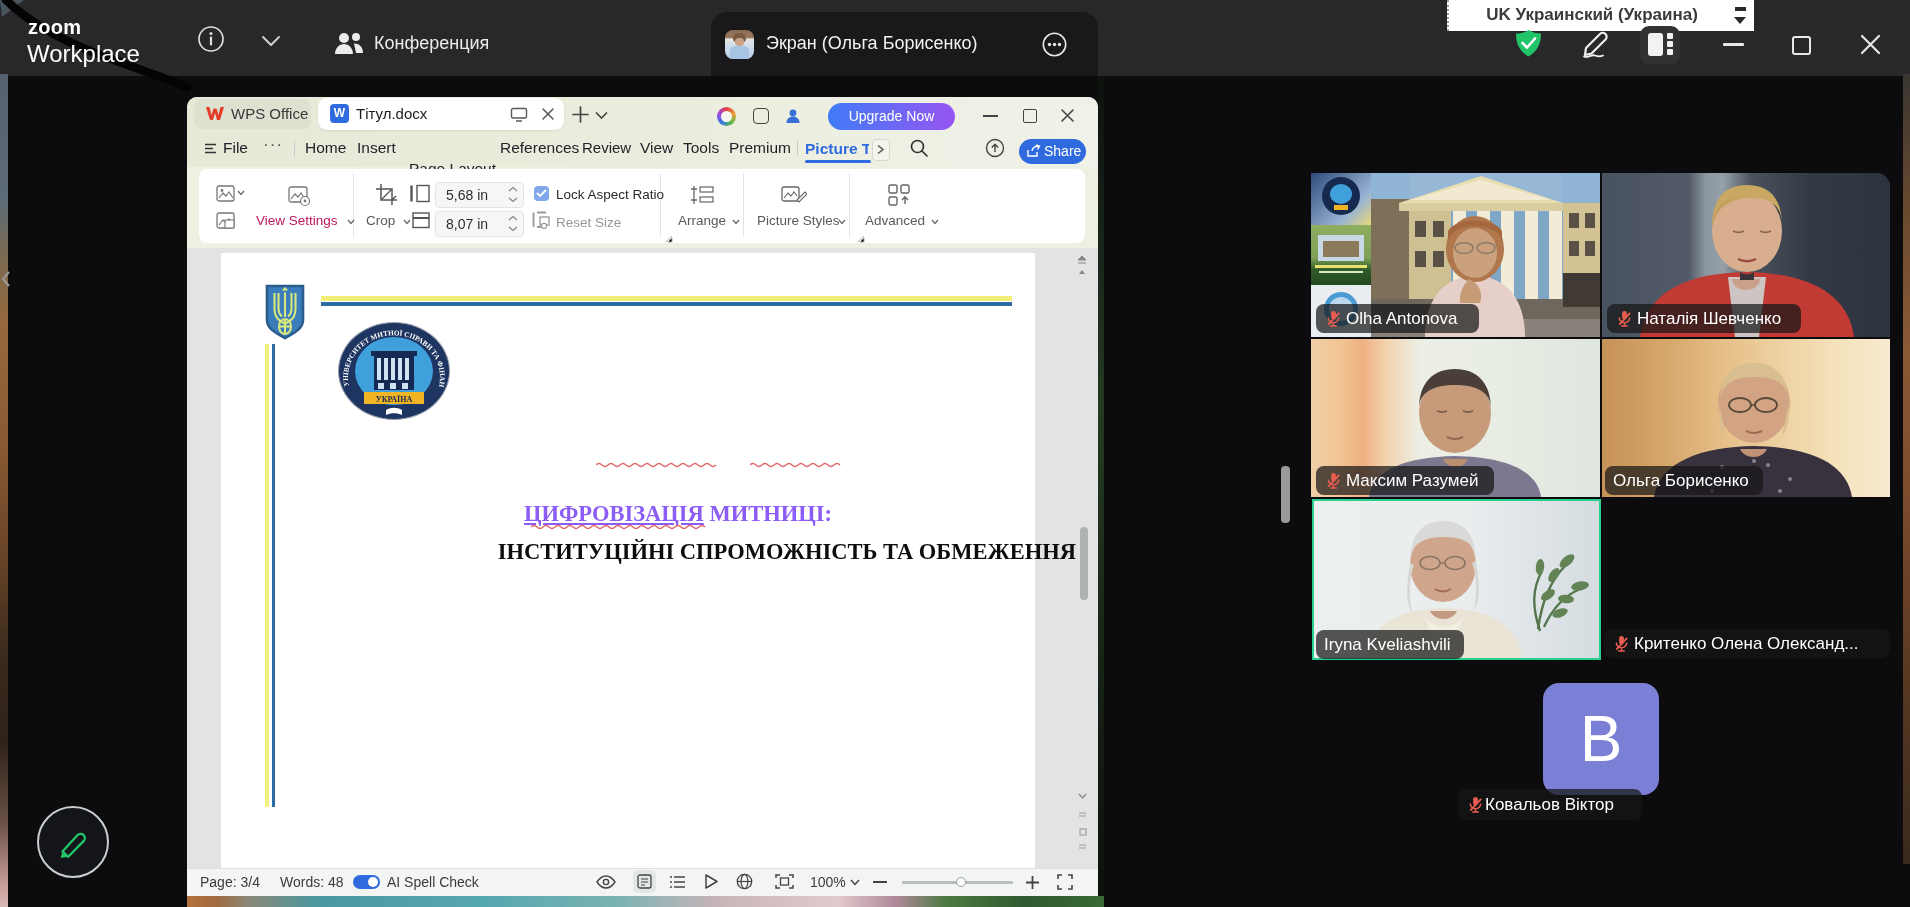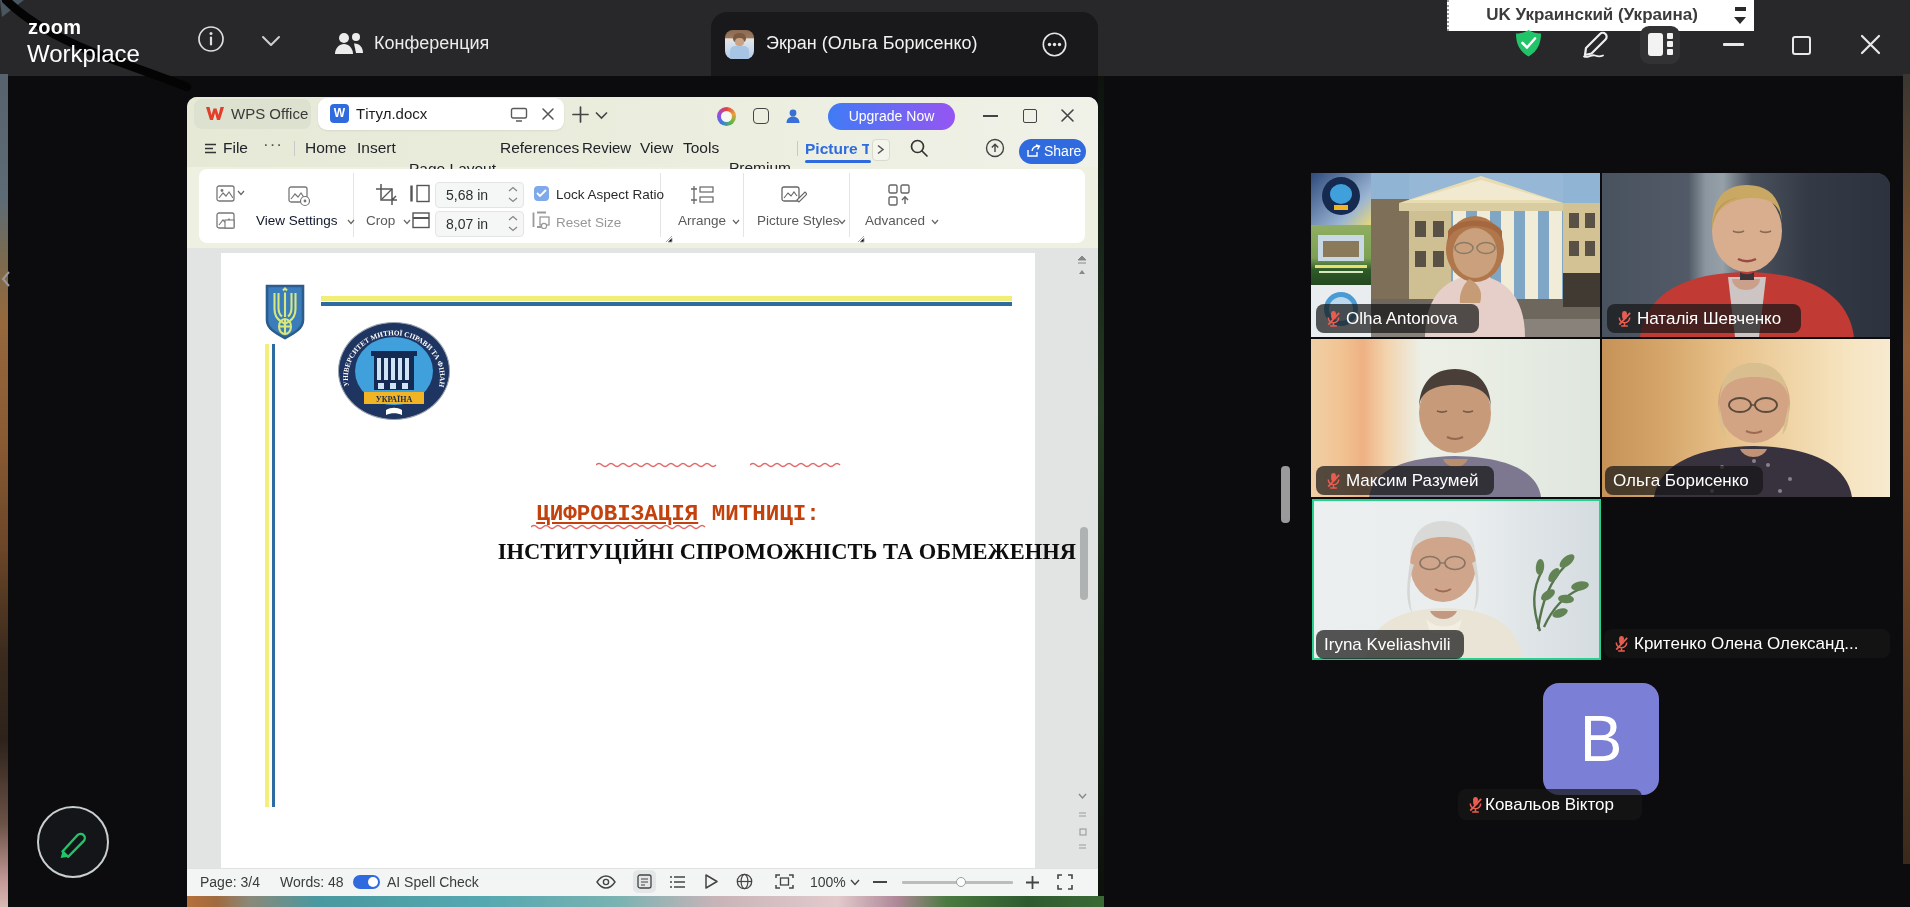--- a/index.html
+++ b/index.html
@@ -129,21 +129,21 @@
   <div class="abs" style="left:36px;top:42px;font-size:15.5px;color:#20242a;">File</div>
   <div class="abs" style="left:76px;top:38px;font-size:17px;color:#555;letter-spacing:1px;">···</div>
   <div class="abs" style="left:107px;top:44px;width:1px;height:15px;background:#c9c9c9;"></div>
   <div class="abs" style="left:118px;top:42px;font-size:15.5px;color:#20242a;">Home</div>
   <div class="abs" style="left:170px;top:42px;font-size:15.5px;color:#20242a;">Insert</div>
   <div class="abs" style="left:222px;top:42px;font-size:15.5px;color:#20242a;margin-top:21px;">Page Layout</div>
   <div class="abs" style="left:313px;top:42px;font-size:15.5px;color:#20242a;">References</div>
   <div class="abs" style="left:395px;top:42px;font-size:15px;color:#20242a;">Review</div>
   <div class="abs" style="left:453px;top:42px;font-size:15.5px;color:#20242a;">View</div>
   <div class="abs" style="left:496px;top:42px;font-size:15.5px;color:#20242a;">Tools</div>
-  <div class="abs" style="left:542px;top:42px;font-size:15.5px;color:#20242a;margin-top:20px;">Premium</div>
+  <div class="abs" style="left:542px;top:42px;font-size:15.5px;color:#20242a;">Premium</div>
   <div class="abs" style="left:610px;top:44px;width:1px;height:15px;background:#c9c9c9;"></div>
   <div class="abs" style="left:618px;top:43px;width:64px;overflow:hidden;white-space:nowrap;font-size:15.5px;font-weight:700;color:#2f6bdf;">Picture To</div>
   <div class="abs" style="left:618px;top:63px;width:66px;height:3px;background:#2f6bdf;border-radius:2px;"></div>
   <div class="abs" style="left:685px;top:42px;width:16px;height:20px;border:1px solid #d8dbcc;border-radius:4px;background:#f4f5ec;"></div>
   <svg class="abs" style="left:689px;top:47px;" width="9" height="11">
         <polyline points="2,1.5 7,5.5 2,9.5" stroke="#555" stroke-width="1.5" fill="none"></polyline>
       </svg>
   <svg class="abs" style="left:722px;top:41px;" width="20" height="20">
         <circle cx="8.5" cy="8.5" r="6" stroke="#333" stroke-width="1.7" fill="none"></circle>
         <path d="M13,13 L18,18" stroke="#333" stroke-width="1.7" stroke-linecap="round"></path>
@@ -176,21 +176,21 @@
         <rect x="1" y="1" width="18" height="15" rx="2" stroke="#777" stroke-width="1.3" fill="none"></rect>
         <path d="M3,13 l4,-5 l3,3 l3,-4 l4,6" stroke="#777" stroke-width="1.2" fill="none"></path>
         <circle cx="17" cy="15" r="4.5" fill="#fff" stroke="#777" stroke-width="1.2"></circle>
         <circle cx="17" cy="15" r="1.4" fill="#777"></circle>
       </svg>
   <svg class="abs" style="left:29px;top:115px;" width="19" height="17">
         <rect x="1" y="1" width="17" height="15" rx="2" stroke="#777" stroke-width="1.3" fill="none"></rect>
         <path d="M3,13 l4,-5 l3,3 l3,-4 l4,6" stroke="#777" stroke-width="1.2" fill="none"></path>
         <rect x="9" y="8" width="9" height="8" fill="#fff" stroke="#777" stroke-width="1.1"></rect>
       </svg>
-  <div class="abs" style="left:69px;top:116px;font-size:13.5px;color:#0f172a;">View Settings</div>
+  <div class="abs" style="left:69px;top:116px;font-size:13.5px;color:#be185d;">View Settings</div>
   <svg class="abs" style="left:160px;top:122px;" width="8" height="6">
         <polyline points="1,1 4,4.5 7,1" stroke="#666" stroke-width="1.2" fill="none"></polyline>
       </svg>
   <svg class="abs" style="left:188px;top:86px;" width="23" height="23">
         <path d="M6,1 V17 H22 M1,6 H17 V22 M17,17 L21,13" stroke="#555" stroke-width="1.5" fill="none"></path>
         <path d="M17,6 L7,16" stroke="#555" stroke-width="1.2" fill="none"></path>
       </svg>
   <div class="abs" style="left:179px;top:116px;font-size:13.5px;color:#5a5a5a;">Crop</div>
   <svg class="abs" style="left:216px;top:122px;" width="8" height="6">
         <polyline points="1,1 4,4.5 7,1" stroke="#666" stroke-width="1.2" fill="none"></polyline>
@@ -314,21 +314,21 @@
           <rect x="40" y="61" width="6" height="6"></rect>
           <rect x="52" y="61" width="6" height="6"></rect>
           <rect x="64" y="61" width="6" height="6"></rect>
         </g>
     <rect x="26" y="70" width="60" height="12" fill="#f0b424"></rect>
     <text x="56" y="79.5" font-size="8" fill="#152a52" font-weight="700" text-anchor="middle" font-family="Liberation Serif" ,serif="">УКРАЇНА</text>
     <path d="M44,84 h24 v8 c-8,-4 -16,-4 -24,0 z" fill="#1e3461"></path>
     <path d="M48,88 c5,-3 11,-3 16,0 v5 c-5,-2.5 -11,-2.5 -16,0 z" fill="#fff"></path>
   </svg>
 
-  <div class="abs" style="left:93px;top:404px;width:796px;text-align:center;font-family:Liberation Mono, monospace;font-weight:700;font-size:22.5px;color:#c2410c;"><u>ЦИФРОВІЗАЦІЯ</u> МИТНИЦІ:</div>
+  <div class="abs" style="left:93px;top:404px;width:796px;text-align:center;font-family:Liberation Serif, serif;font-weight:700;font-size:22.5px;color:#8b5cf6;"><u>ЦИФРОВІЗАЦІЯ</u> МИТНИЦІ:</div>
   <div class="abs" style="left:93px;top:442px;width:796px;text-align:right;font-family:'Liberation Serif',serif;font-weight:700;font-size:22.5px;color:#0d0d0d;">ІНСТИТУЦІЙНІ СПРОМОЖНІСТЬ ТА ОБМЕЖЕННЯ</div>
   <svg class="abs" style="left:409px;top:365px;" width="124" height="6">
         <path d="M0,3 q3,-3 6,0 t6,0 t6,0 t6,0 t6,0 t6,0 t6,0 t6,0 t6,0 t6,0 t6,0 t6,0 t6,0 t6,0 t6,0 t6,0 t6,0 t6,0 t6,0 t6,0" stroke="#e26868" stroke-width="1.5" fill="none"></path>
       </svg>
   <svg class="abs" style="left:563px;top:365px;" width="94" height="6">
         <path d="M0,3 q3,-3 6,0 t6,0 t6,0 t6,0 t6,0 t6,0 t6,0 t6,0 t6,0 t6,0 t6,0 t6,0 t6,0 t6,0 t6,0" stroke="#e26868" stroke-width="1.5" fill="none"></path>
       </svg>
   <svg class="abs" style="left:344px;top:427px;" width="176" height="6">
         <path d="M0,3 q3,-3 6,0 t6,0 t6,0 t6,0 t6,0 t6,0 t6,0 t6,0 t6,0 t6,0 t6,0 t6,0 t6,0 t6,0 t6,0 t6,0 t6,0 t6,0 t6,0 t6,0 t6,0 t6,0 t6,0 t6,0 t6,0 t6,0 t6,0 t6,0 t6,0" stroke="#e26868" stroke-width="1.5" fill="none"></path>
       </svg>

